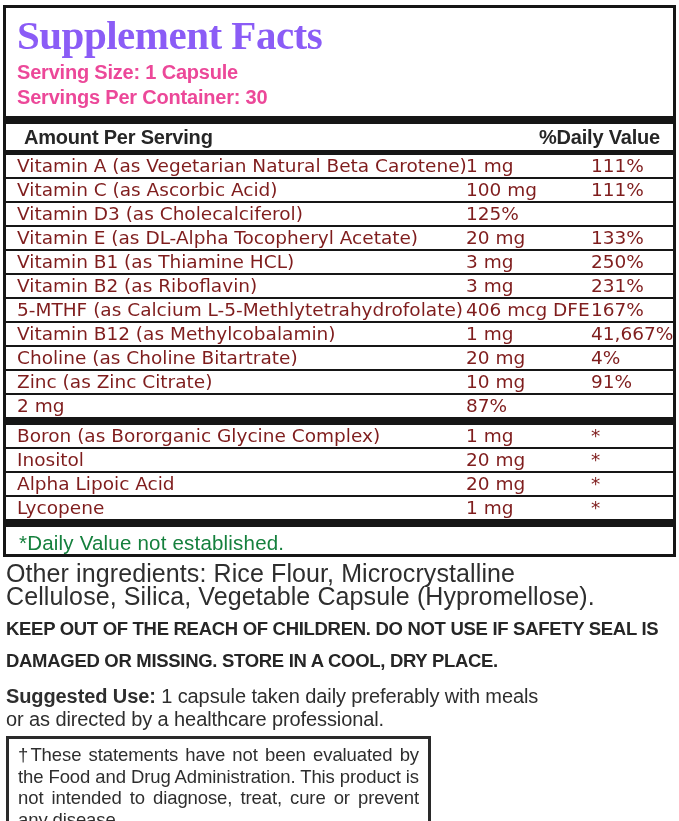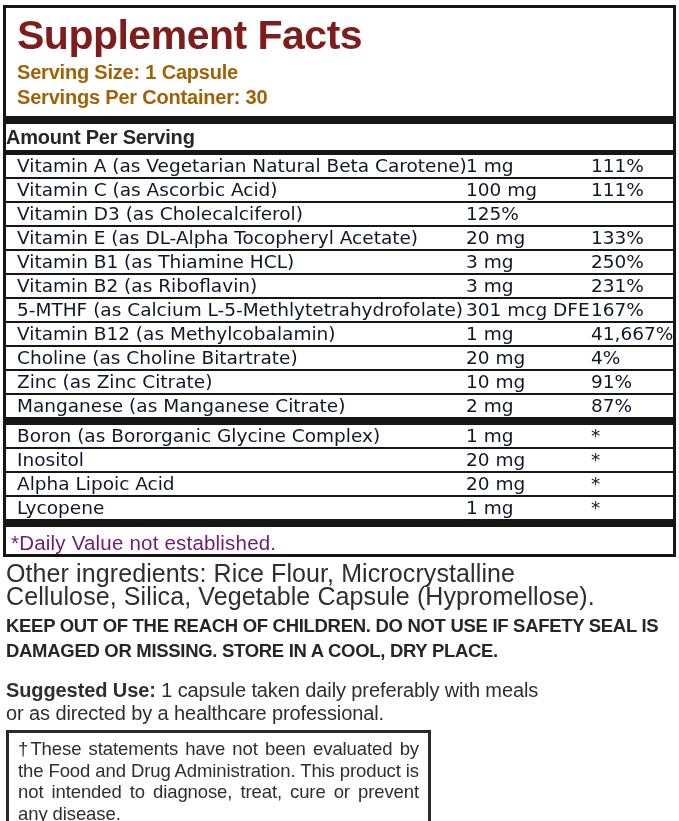--- a/index.html
+++ b/index.html
@@ -11,62 +11,62 @@
   }
 
   
   .facts-box {
     position:absolute; left:3px; top:5px;
     width:673px; height:552px; box-sizing:border-box;
     border:3px solid #161616; background:#fff; overflow:hidden;
   }
   .fb-head { padding:5px 10px 0 11px; }
   .title {
-    font-family:Liberation Sans, sans-serif; font-weight:700;
-    font-size:41px; line-height:44px; letter-spacing:-0.5px; color:#7f1d1d;
+    font-family:Liberation Serif, serif; font-weight:700;
+    font-size:41px; line-height:44px; letter-spacing:-0.5px; color:#8b5cf6;
     white-space:nowrap;
   }
   .serv {
     font-family:"Liberation Sans", sans-serif; font-weight:700;
-    font-size:20px; line-height:25px; color:#a16207; letter-spacing:-0.2px;
+    font-size:20px; line-height:25px; color:#ec4899; letter-spacing:-0.2px;
   }
   .serv.first { margin-top:3px; }
   .bar { background:#161616; width:100%; }
   .bar.thick { height:8px; }
   .bar.med   { height:5px; }
   .gap6 { height:6px; }
   .cols {
     display:flex; justify-content:space-between; align-items:center;
-    padding:1px 13px 1px 0; height:24px;
+    padding:1px 13px 1px 18px; height:24px;
     font-family:"Liberation Sans", sans-serif; font-weight:700;
     font-size:20px; color:#262626; letter-spacing:-0.2px;
   }
   .rows .row {
     display:grid; grid-template-columns:449px 125px 1fr;
     padding-left:11px; line-height:22px; align-items:center;
-    font-size:18.5px; color:#0f172a;
+    font-size:18.5px; color:#7f1d1d;
     border-top:2px solid #161616;
   }
   .rows .row:first-child { border-top:none; }
   .cell { white-space:nowrap; overflow:visible; }
   .dvnote {
-    padding:4px 0 6px 5px; font-size:20.5px; line-height:24px;
-    font-family:"Liberation Sans", sans-serif; color:#701a75; letter-spacing:0.2px;
+    padding:4px 0 6px 13px; font-size:20.5px; line-height:24px;
+    font-family:"Liberation Sans", sans-serif; color:#15803d; letter-spacing:0.2px;
   }
 
   
   .below { position:absolute; left:6px; top:562px; width:670px;
     font-family:"Liberation Sans", sans-serif; color:#2e2e2e; }
   .other {
     margin:0; max-width:622px;
     font-size:25px; line-height:23px; letter-spacing:0.1px;
   }
   .warning {
-    margin:5px 0 16px 0; width:655px;
-    font-weight:700; font-size:18.5px; line-height:25px;
+    margin:5px 0 8px 0; width:655px;
+    font-weight:700; font-size:18.5px; line-height:32px;
     letter-spacing:-0.3px; color:#262626;
   }
   .suggested {
     margin:3px 0 0 0; max-width:535px;
     font-size:20px; line-height:23px; letter-spacing:-0.1px;
   }
   .suggested .bold { font-weight:700; }
   .disclaimer-box {
     margin-top:5px; width:425px; box-sizing:border-box;
     border:3px solid #2a2a2a; padding:5px 9px 6px 9px;
@@ -83,20 +83,21 @@
   <div class="fb-head">
     <div class="title">Supplement Facts</div>
     <div class="serv first">Serving Size: 1 Capsule</div>
     <div class="serv">Servings Per Container: 30</div>
   </div>
   <div class="gap6"></div>
   <div class="bar thick"></div>
 
   <div class="cols">
     <span>Amount Per Serving</span>
+    <span>%Daily Value</span>
   </div>
   <div class="bar med"></div>
 
   <div class="rows">
     <div class="row">
       <span class="cell">Vitamin A (as Vegetarian Natural Beta Carotene)</span>
       <span class="cell">1 mg</span>
       <span class="cell">111%</span>
     </div>
     <div class="row">
@@ -118,40 +119,39 @@
       <span class="cell">3 mg</span>
       <span class="cell">250%</span>
     </div>
     <div class="row">
       <span class="cell">Vitamin B2 (as Riboflavin)</span>
       <span class="cell">3 mg</span>
       <span class="cell">231%</span>
     </div>
     <div class="row">
       <span class="cell">5-MTHF (as Calcium L-5-Methlytetrahydrofolate)</span>
-      <span class="cell">301 mcg DFE</span>
+      <span class="cell">406 mcg DFE</span>
       <span class="cell">167%</span>
     </div>
     <div class="row">
       <span class="cell">Vitamin B12 (as Methylcobalamin)</span>
       <span class="cell">1 mg</span>
       <span class="cell">41,667%</span>
     </div>
     <div class="row">
       <span class="cell">Choline (as Choline Bitartrate)</span>
       <span class="cell">20 mg</span>
       <span class="cell">4%</span>
     </div>
     <div class="row">
       <span class="cell">Zinc (as Zinc Citrate)</span>
       <span class="cell">10 mg</span>
       <span class="cell">91%</span>
     </div>
     <div class="row">
-      <span class="cell">Manganese (as Manganese Citrate)</span>
       <span class="cell">2 mg</span>
       <span class="cell">87%</span>
     </div>
   </div>
 
   <div class="bar thick"></div>
 
   <div class="rows">
     <div class="row">
       <span class="cell">Boron (as Bororganic Glycine Complex)</span>

